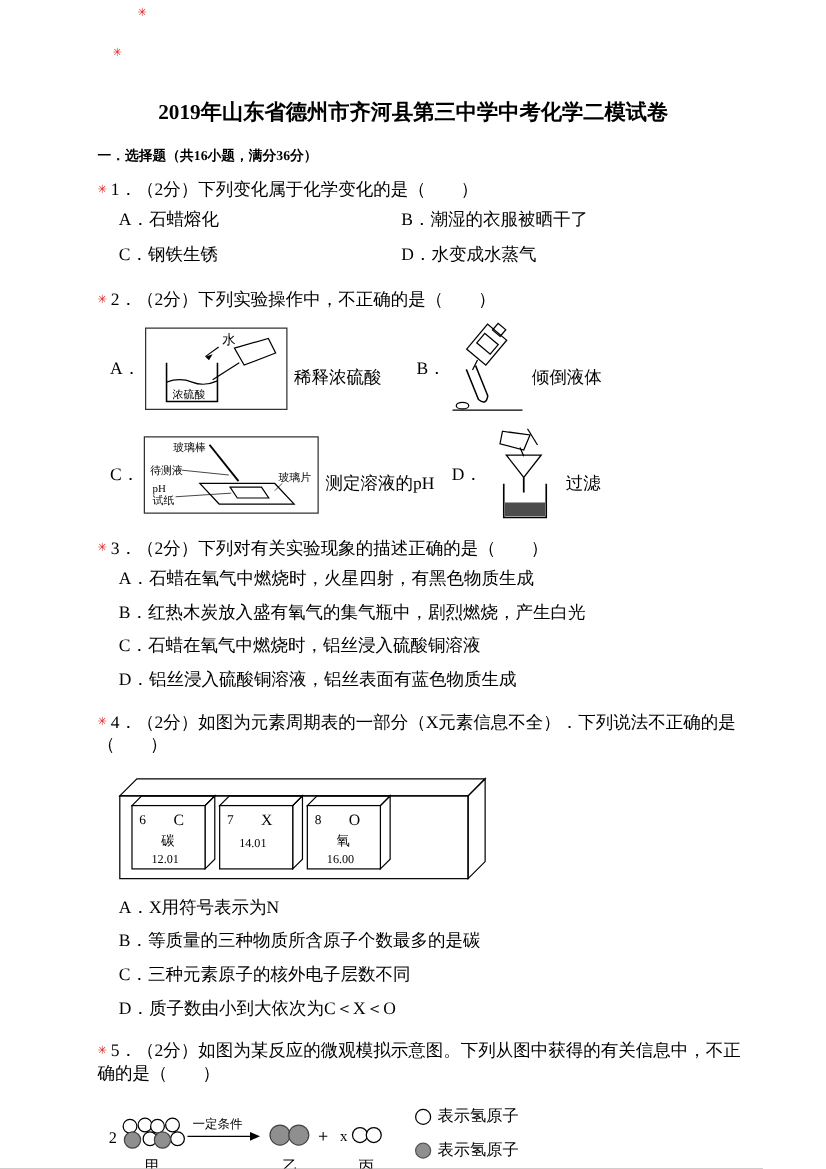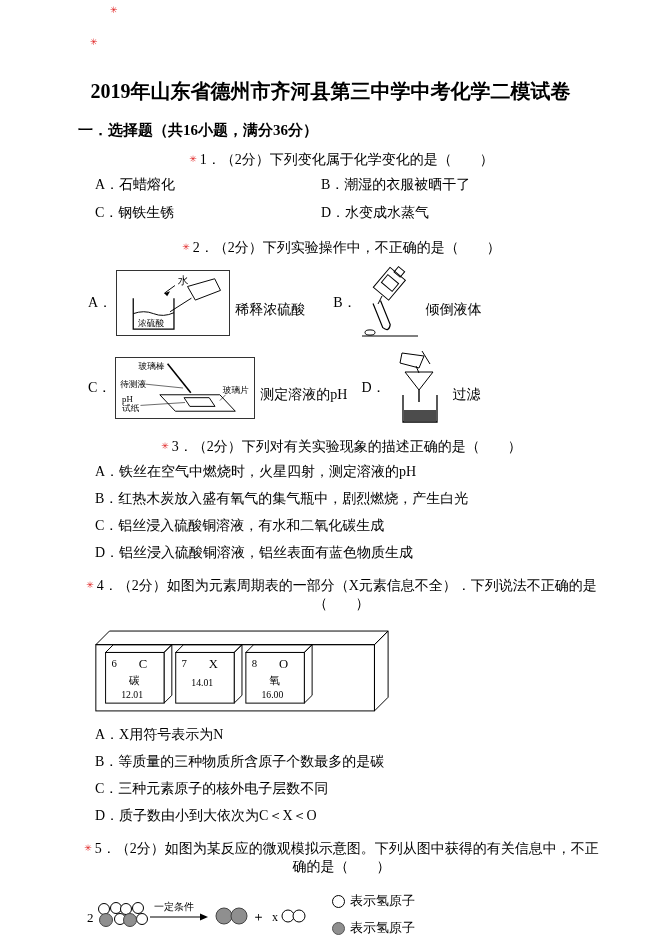--- a/index.html
+++ b/index.html
@@ -23,29 +23,29 @@
     margin-right: 3px;
     vertical-align: 2px;
   }
   .rmark.abs { position: absolute; margin: 0; }
   .rmark.abs1 { left: 110px; top: 6px; }
   .rmark.abs2 { left: 90px;  top: 38px; }
   .title {
     padding-top: 78px;
     text-align: center;
     font-weight: bold;
-    font-size: 20px;
+    font-size: 17px;
   }
   .content { padding: 0 56px 0 78px; }
   .section {
     margin-top: 16px;
     font-weight: bold;
-    font-size: 15px;
-  }
-  .qline { margin-top: 11px; text-align: center; }
+    font-size: 11px;
+  }
+  .qline { margin-top: 11px; }
   .opt2col {
     display: grid;
     grid-template-columns: 226px auto;
     margin: 2px 0 12px 17px;
     line-height: 28px;
   }
   .optlist { margin: 2px 0 0 17px; line-height: 27px; }
   .figrow {
     display: flex;
     align-items: center;
@@ -175,23 +175,23 @@
           <rect x="14" y="61" width="32" height="11" fill="#4c4c4c"></rect>
         </svg>
         <span class="figcaption">过滤</span>
       </div>
     </div>
 
     <div class="qline">
       <span class="rmark">✳</span><span>3．（2分）下列对有关实验现象的描述正确的是（　　）</span>
     </div>
     <div class="optlist">
-      <div>A．铁丝在空气中燃烧时，火星四射，测定溶液的pH</div>
+      <div>A．石蜡在氧气中燃烧时，火星四射，有黑色物质生成</div>
       <div>B．红热木炭放入盛有氧气的集气瓶中，剧烈燃烧，产生白光</div>
-      <div>C．铝丝浸入硫酸铜溶液，有水和二氧化碳生成</div>
+      <div>C．石蜡在氧气中燃烧时，铝丝浸入硫酸铜溶液</div>
       <div>D．铝丝浸入硫酸铜溶液，铝丝表面有蓝色物质生成</div>
     </div>
 
     <div class="qline">
       <span class="rmark">✳</span><span>4．（2分）如图为元素周期表的一部分（X元素信息不全）．下列说法不正确的是（　　）</span>
     </div>
 
     <div class="q4fig">
       <svg width="302" height="98" viewBox="0 0 310 100">
         <polygon points="6,24 20,10 306,10 292,24" fill="none" stroke="#000"></polygon>

